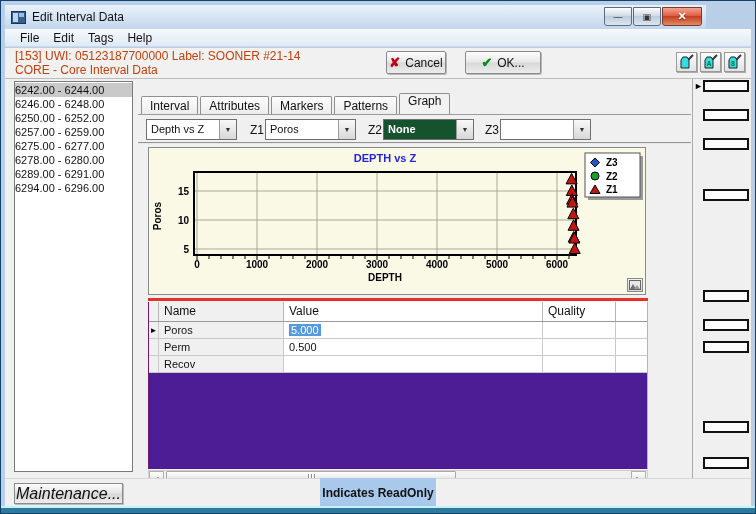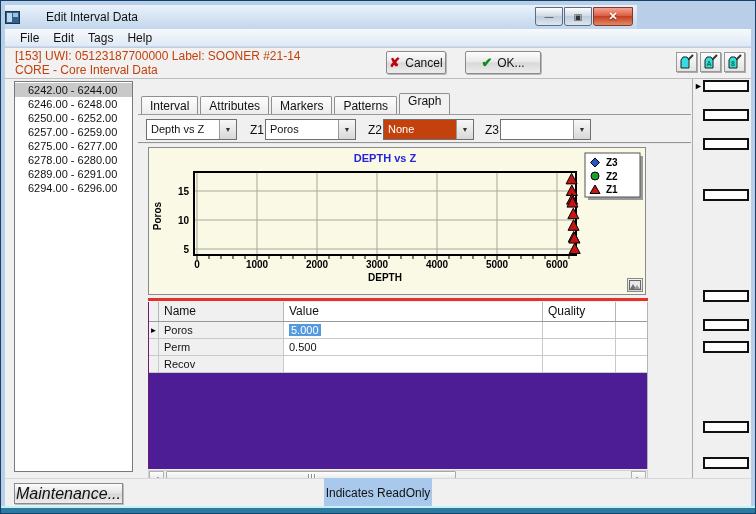--- a/index.html
+++ b/index.html
@@ -1,20 +1,20 @@
 <!DOCTYPE html>
 <html><head>
 <meta charset="utf-8">
 <style>
   html,body{margin:0;padding:0;background:#d8d8d8;font-family:"Liberation Sans",sans-serif;}
   *{box-sizing:border-box;}
   #window{position:relative;width:756px;height:514px;background:#b9cfe7;border:1px solid #14416b;overflow:hidden;}
   
-  #titlebar{position:absolute;left:4px;top:4px;width:632px;height:24px;
-    background:linear-gradient(#e9f2fb,#c2d6ec);display:flex;align-items:center;gap:20px;}
+  #titlebar{position:absolute;left:4px;top:4px;width:701px;height:24px;
+    background:linear-gradient(#e9f2fb,#c2d6ec);display:flex;align-items:center;padding-left:6px;}
   #title-text{font-size:12px;color:#111;margin-left:6px;}
   #winbtns{position:absolute;right:4px;top:2px;display:flex;gap:1px;}
   .winbtn{width:28px;height:19px;border:1px solid #5a6d84;border-radius:0 0 3px 3px;
     background:linear-gradient(#fdfdfd,#d2dbe6 45%,#bccadb 46%,#dde6f0);display:flex;align-items:center;justify-content:center;
     font-size:9px;color:#333;}
   .winbtn.close{width:40px;background:linear-gradient(#f2a492,#dd5f43 45%,#c33a1e 46%,#e08a64);color:#fff;
     font-size:11px;font-weight:bold;text-shadow:0 1px 1px #7a1a08;border-color:#7d3a2c;}
   
   #menubar{position:absolute;left:4px;top:28px;width:746px;height:18px;
     background:linear-gradient(#f6f9fd,#dfe9f5);display:flex;align-items:center;padding-left:8px;border-bottom:1px solid #cfd8e4;}
@@ -29,34 +29,34 @@
   #ok-btn{left:460px;width:76px;}
   .x-ico{color:#c00016;font-weight:bold;font-size:13px;}
   .chk-ico{color:#0f8a1f;font-weight:bold;font-size:13px;}
   #header-tools{position:absolute;right:6px;top:4px;display:flex;gap:3px;}
   .tool-btn{width:21px;height:20px;border:1px solid #9a9a9a;background:linear-gradient(#fcfcfc,#e2e2e2);
     display:flex;align-items:center;justify-content:center;box-shadow:1px 1px 0 #aaa;}
   
   #main{position:absolute;left:4px;top:77px;width:746px;height:400px;background:#f0f0f0;border-top:1px solid #bdbdbd;}
   #interval-list{position:absolute;left:9px;top:2px;width:119px;height:391px;background:#fff;
     border:1px solid #7a7a7a;overflow:hidden;padding-top:1px;}
-  .list-item{font-size:11px;color:#111;height:14px;line-height:14px;padding-left:13px;white-space:nowrap;}
+  .list-item{font-size:11px;color:#111;height:14px;line-height:14px;white-space:nowrap;}
   .list-item.selected{background:#c9c9c9;}
   #tabpanel{position:absolute;left:133px;top:12px;width:553px;height:400px;background:#f0f0f0;}
   
   #tabs{position:absolute;left:3px;top:3px;height:20px;display:flex;align-items:flex-end;}
   .tab{font-size:12px;color:#111;border:1px solid #8f8f8f;border-bottom:none;background:linear-gradient(#fdfdfd,#ececec);
     padding:2px 8px 3px 8px;margin-right:2px;border-radius:2px 2px 0 0;height:18px;}
   .tab.active{background:#f2f2f2;height:21px;padding-top:0;position:relative;z-index:2;font-weight:normal;}
   #tabs-underline{position:absolute;left:0;top:23px;width:553px;height:1px;background:#9a9a9a;}
   
   #graph-toolbar{position:absolute;left:0;top:24px;width:553px;height:29px;border-bottom:2px groove #e8e8e8;}
   .combo{position:absolute;top:4px;height:21px;border:1px solid #6f6f6f;background:#fff;display:flex;}
   .combo-text{flex:1;font-size:11px;line-height:19px;padding-left:4px;color:#111;overflow:hidden;white-space:nowrap;}
-  .combo-text.hl{background:#c2410c;color:#fff;}
+  .combo-text.hl{background:#14532d;color:#fff;font-weight:bold;}
   .combo-btn{width:17px;border-left:1px solid #9a9a9a;background:linear-gradient(#f8f8f8,#d8d8d8);
     display:flex;align-items:center;justify-content:center;font-size:7px;color:#333;}
   .zlabel{position:absolute;top:8px;font-size:12px;color:#111;}
   
   #chart-panel{position:absolute;left:10px;top:56px;width:498px;height:148px;background:#faf9e6;border:1px solid #8a8a8a;}
   #chart-corner-btn{position:absolute;right:2px;bottom:2px;width:16px;height:14px;border:1px solid #888;
     background:linear-gradient(#f4f4f4,#d6d6d6);display:flex;align-items:center;justify-content:center;}
   
   #red-line{position:absolute;left:10px;top:207px;width:500px;height:3px;background:#e63128;}
   
@@ -82,21 +82,21 @@
   
   #depth-strip{position:absolute;left:687px;top:0;width:59px;height:400px;background:#f0f0f0;border-left:1px solid #ababab;}
   .strip-box{position:absolute;left:10px;width:46px;height:12px;border:2px solid #111;background:#fdfdfd;}
   #strip-marker{position:absolute;left:1px;font-size:9px;color:#000;line-height:12px;}
   
   #bottombar{position:absolute;left:4px;top:477px;width:746px;height:28px;background:#f0f0f0;border-top:1px solid #d8d8d8;}
   #maintenance-btn{position:absolute;left:9px;top:4px;width:109px;height:21px;border:1px solid #8a8a8a;
     background:linear-gradient(#fdfdfd,#e4e4e4 48%,#d6d6d6 52%,#ededed);font-size:16px;color:#111;
     display:flex;align-items:center;justify-content:center;box-shadow:1px 1px 0 #bbb;font-style:italic;}
   #readonly-note{position:absolute;left:0;right:0;top:7px;text-align:center;font-size:12px;color:#111;}
-  #readonly-note span{background:#a9c9ec;padding:8px 2px;}
+  #readonly-note span{background:#a9c9ec;padding:8px 2px;font-weight:bold;}
   #bottomframe{position:absolute;left:0;top:505px;width:756px;height:9px;background:#2e7a9e;border-top:2px solid #c4f2f8;}
   svg text{font-family:"Liberation Sans",sans-serif;}
 </style>
 </head>
 <body>
 
 <div id="window">
 
   <div id="titlebar">
     <svg width="15" height="13">

